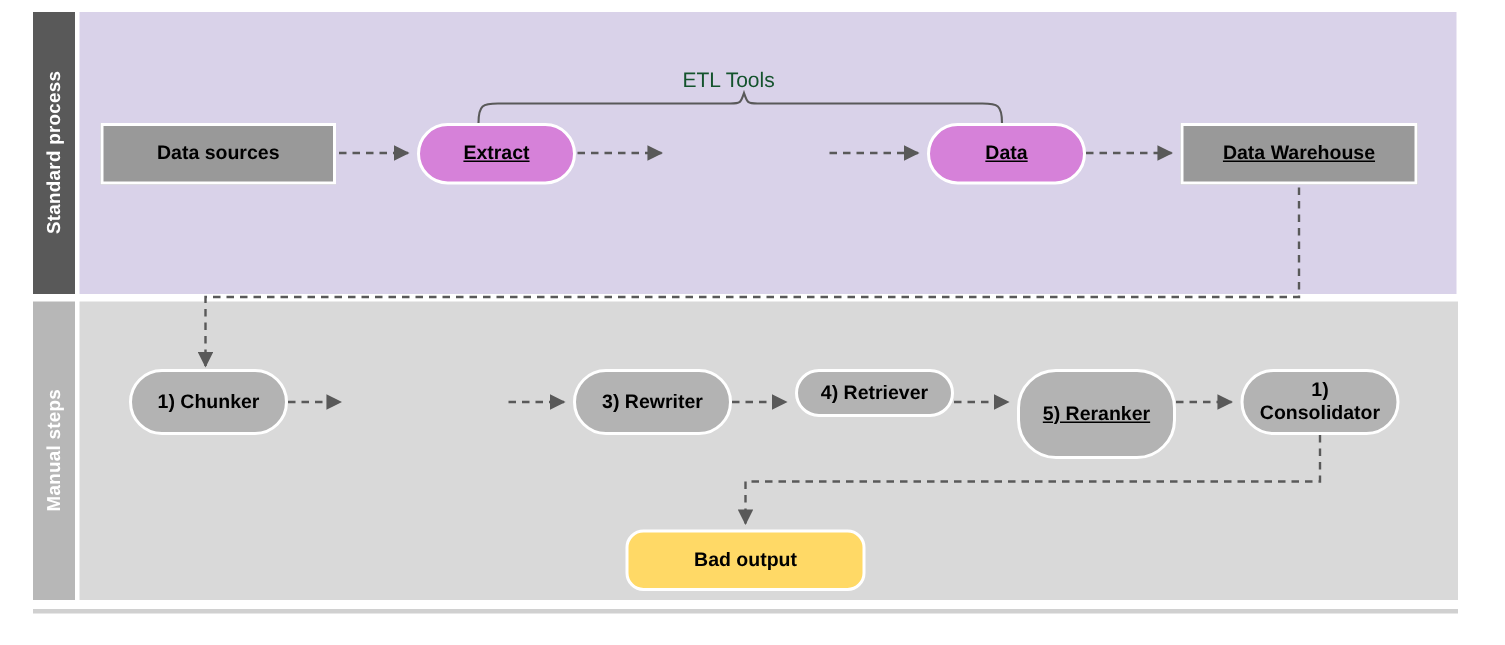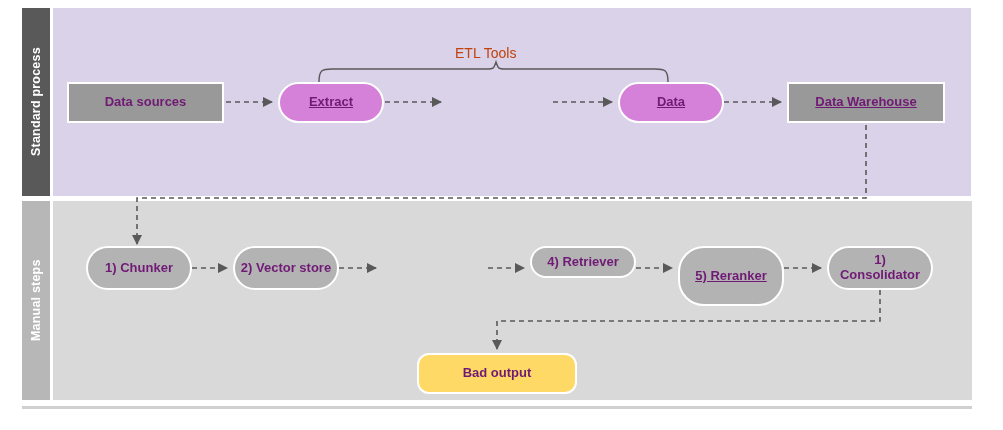--- a/index.html
+++ b/index.html
@@ -78,38 +78,38 @@
   }
 
   
   .node {
     position: absolute;
     box-sizing: border-box;
     display: flex;
     align-items: center;
     justify-content: center;
     text-align: center;
-    color: #701a75;
+    color: #000000;
     font-weight: bold;
     font-size: 13px;
     line-height: 1.12;
     border: 2px solid #ffffff;
     padding: 0 4px;
   }
   .node.rect     { border-radius: 0; }
   .node.pill     { border-radius: 26px; }
   .node.gray     { background: #999999; }
   .node.magenta  { background: #d681d9; text-decoration: underline; }
   .node.softgray { background: #b3b3b3; }
   .node.yellow   { background: #ffd966; border-radius: 12px; }
 
   
   .bracket-label {
     position: absolute;
-    color: #c2410c;
+    color: #14532d;
     font-size: 14px;
     font-weight: normal;
     white-space: nowrap;
   }
 
   
   #edges {
     position: absolute;
     left: 0;
     top: 0;
@@ -166,22 +166,22 @@
 
   <div class="node pill magenta" style="left:278px; top:82px; width:106px; height:41px;">Extract</div>
 
 
   <div class="node pill magenta" style="left:618px; top:82px; width:106px; height:41px;">Data</div>
 
   <div class="node rect gray" style="left:787px; top:82px; width:158px; height:41px;text-decoration:underline;">Data Warehouse</div>
 
   <div class="node pill softgray" style="left:86px; top:246px; width:106px; height:44px;">1) Chunker</div>
 
-  <div class="node pill softgray" style="left:233px; top:246px; width:106px; height:44px;">2) Vector store</div>
 
+  <div class="node pill softgray" style="left:382px; top:246px; width:106px; height:44px;">3) Rewriter</div>
 
   <div class="node pill softgray" style="left:530px; top:246px; width:106px; height:32px;">4) Retriever</div>
 
   <div class="node pill softgray" style="left:678px; top:246px; width:106px; height:60px;text-decoration:underline;">5) Reranker</div>
 
   <div class="node pill softgray" style="left:827px; top:246px; width:106px; height:44px;">1) Consolidator</div>
 
   <div class="node rect yellow" style="left:417px; top:353px; width:160px; height:41px;">Bad output</div>
 
   <div class="footer-rule"></div>

